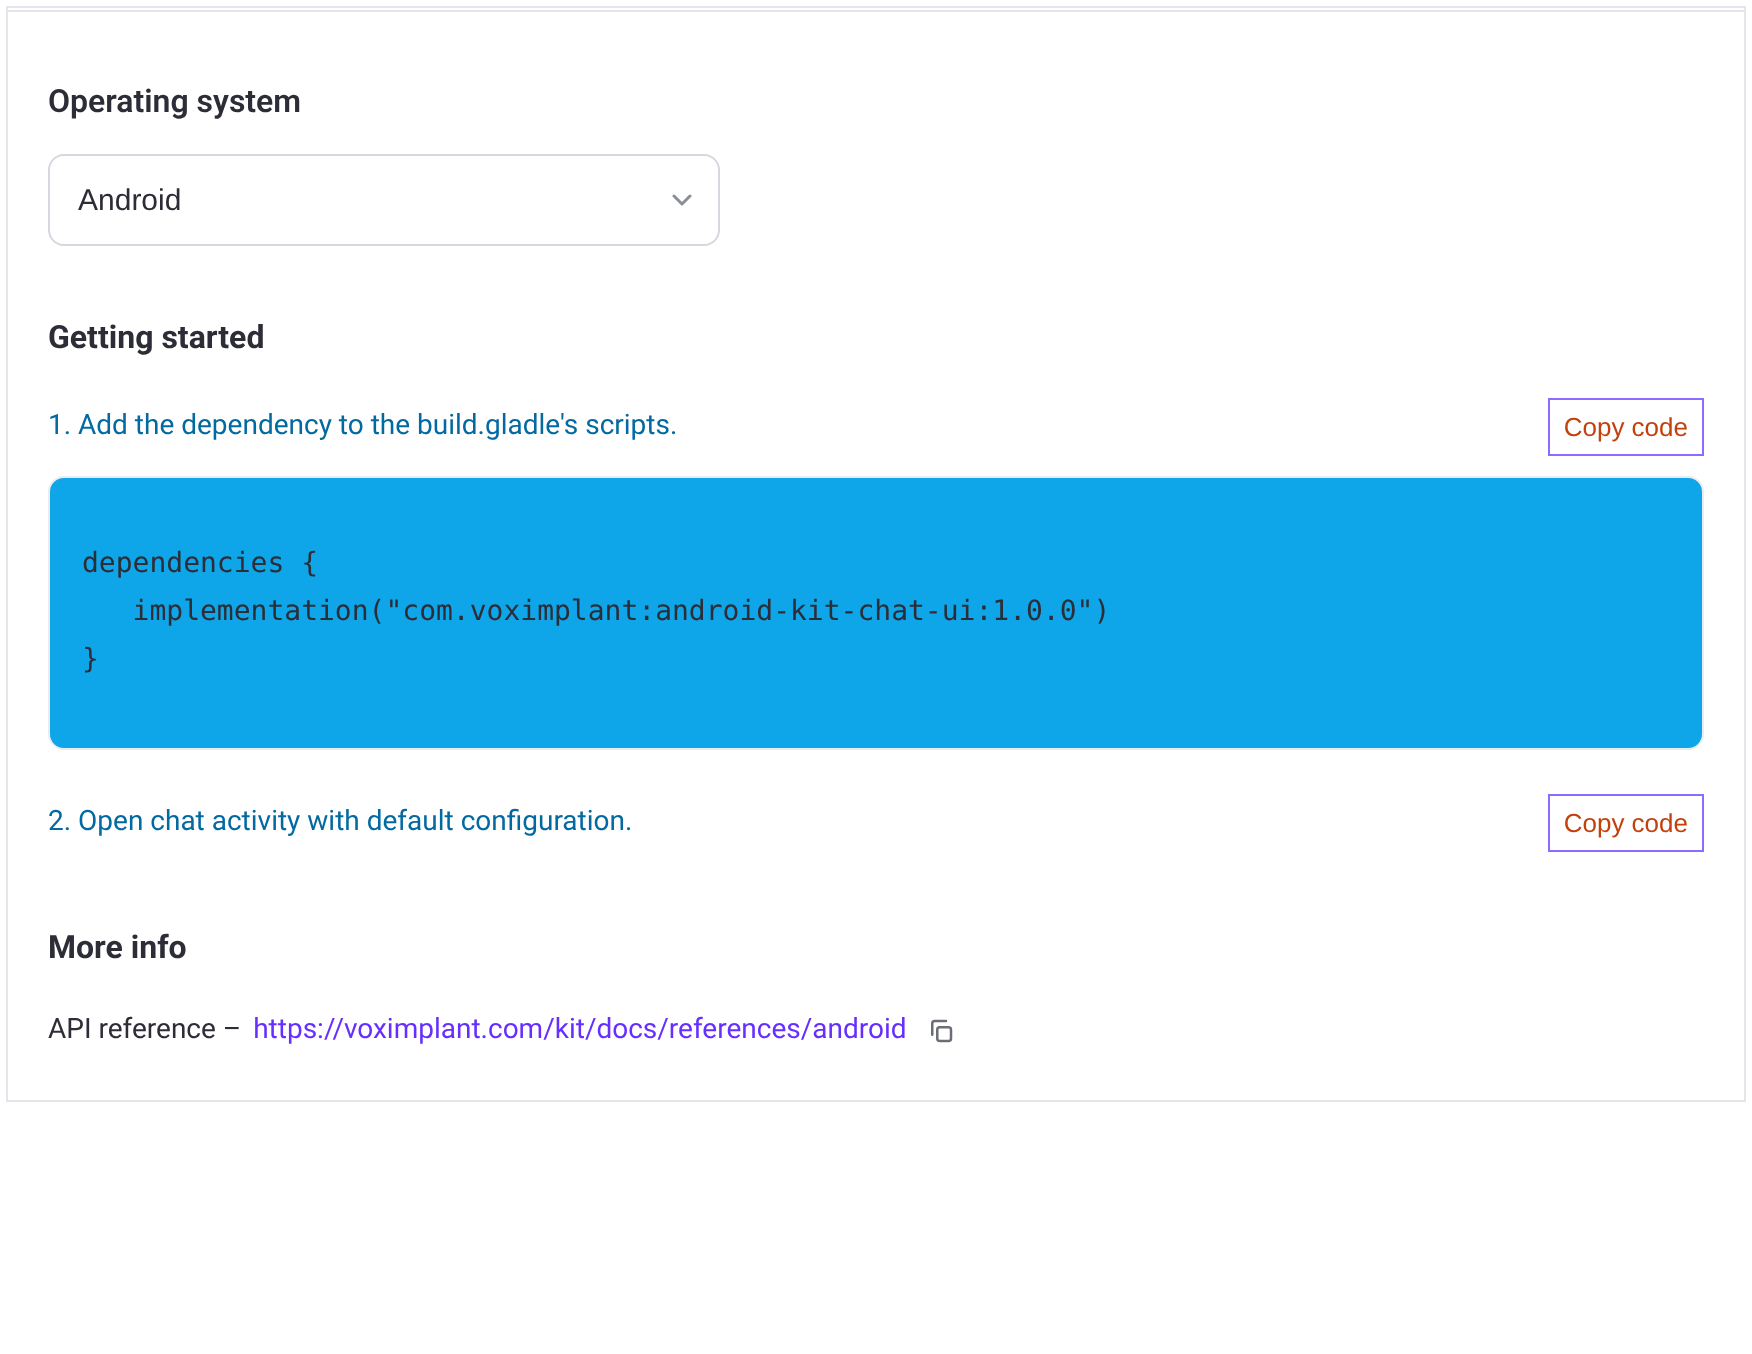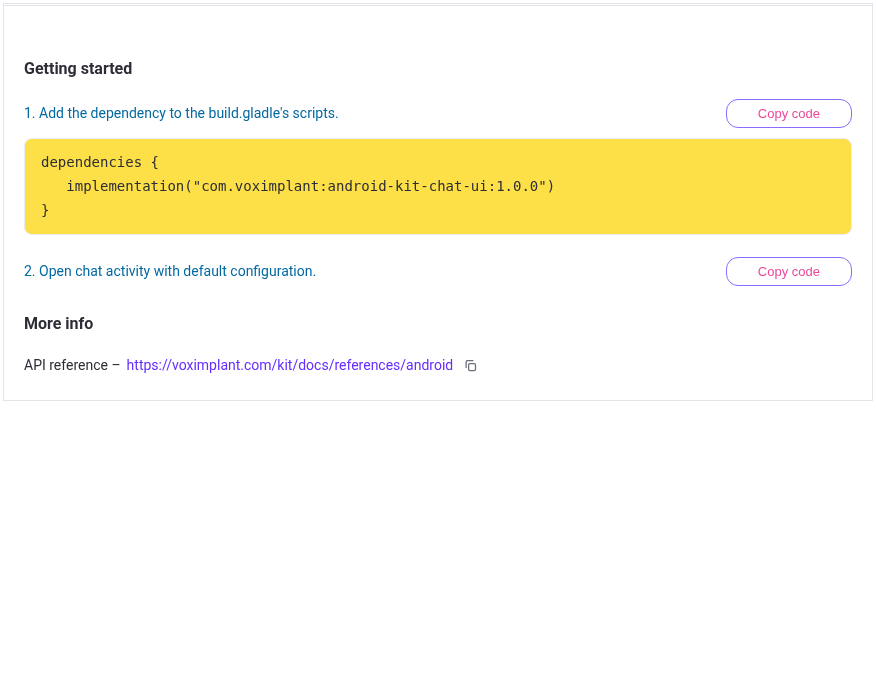--- a/index.html
+++ b/index.html
@@ -78,34 +78,34 @@
     justify-content: space-between;
     margin-top: 6px;
     margin-bottom: 10px;
   }
   .step-text {
     font-size: 14px;
     color: #0369a1;
   }
   .copy-btn {
     border: 1px solid #8b6cff;
-    color: #ec4899;
+    color: #c2410c;
     background: #fff;
     font-size: 13px;
     font-weight: 500;
-    padding: 6px 31px;
-    border-radius: 12px;
+    padding: 6px 7px;
+    border-radius: 0;
     cursor: pointer;
     white-space: nowrap;
   }
   .code-block {
-    background: #fde047;
+    background: #0ea5e9;
     border: 1px solid #ebecef;
     border-radius: 8px;
-    padding: 12px 16px;
+    padding: 32px 16px;
     font-family: ui-monospace, SFMono-Regular, Menlo, Consolas, monospace;
     font-size: 14px;
     line-height: 1.7;
     color: #2c2d36;
     white-space: pre;
     overflow-x: auto;
     margin-bottom: 22px;
   }
   .more-info-line {
     font-size: 14px;
@@ -131,38 +131,49 @@
     cursor: pointer;
     padding: 0;
   }
   .copy-icon-btn svg { display: block; }
 </style>
 </head>
 <body>
 
 <div class="page">
 
+  <div class="h-label">Operating system</div>
 
+  <div class="select">
+    <button type="button" class="select-box">
+      <span>Android</span>
+    </button>
+    <span class="select-caret">
+      <svg width="10" height="6" viewBox="0 0 10 6" fill="none">
+        <path d="M1 1 L5 5 L9 1" stroke="#8b8d99" stroke-width="1.5" fill="none" stroke-linecap="round" stroke-linejoin="round"></path>
+      </svg>
+    </span>
+  </div>
 
   <div class="h-section">Getting started</div>
 
   <div class="step-row">
     <span class="step-text">1. Add the dependency to the build.gladle's scripts.</span>
     <button class="copy-btn">Copy code</button>
   </div>
   <pre class="code-block">dependencies {
    implementation("com.voximplant:android-kit-chat-ui:1.0.0")
 }</pre>
 
   <div class="step-row">
     <span class="step-text">2. Open chat activity with default configuration.</span>
     <button class="copy-btn">Copy code</button>
   </div>
 
-  <div class="h-section" style="margin-top:26px;">More info</div>
+  <div class="h-section" style="margin-top:36px;">More info</div>
 
   <div class="more-info-line">
     <span>API reference – </span>
     <a href="#">https://voximplant.com/kit/docs/references/android</a>
     <button class="copy-icon-btn">
       <span>
         <svg width="15" height="15" viewBox="0 0 24 24" fill="none" stroke="#6b6d79" stroke-width="2" stroke-linecap="round" stroke-linejoin="round">
           <rect x="9" y="9" width="11" height="11" rx="2"></rect>
           <path d="M5 15V6a2 2 0 0 1 2-2h9"></path>
         </svg>

